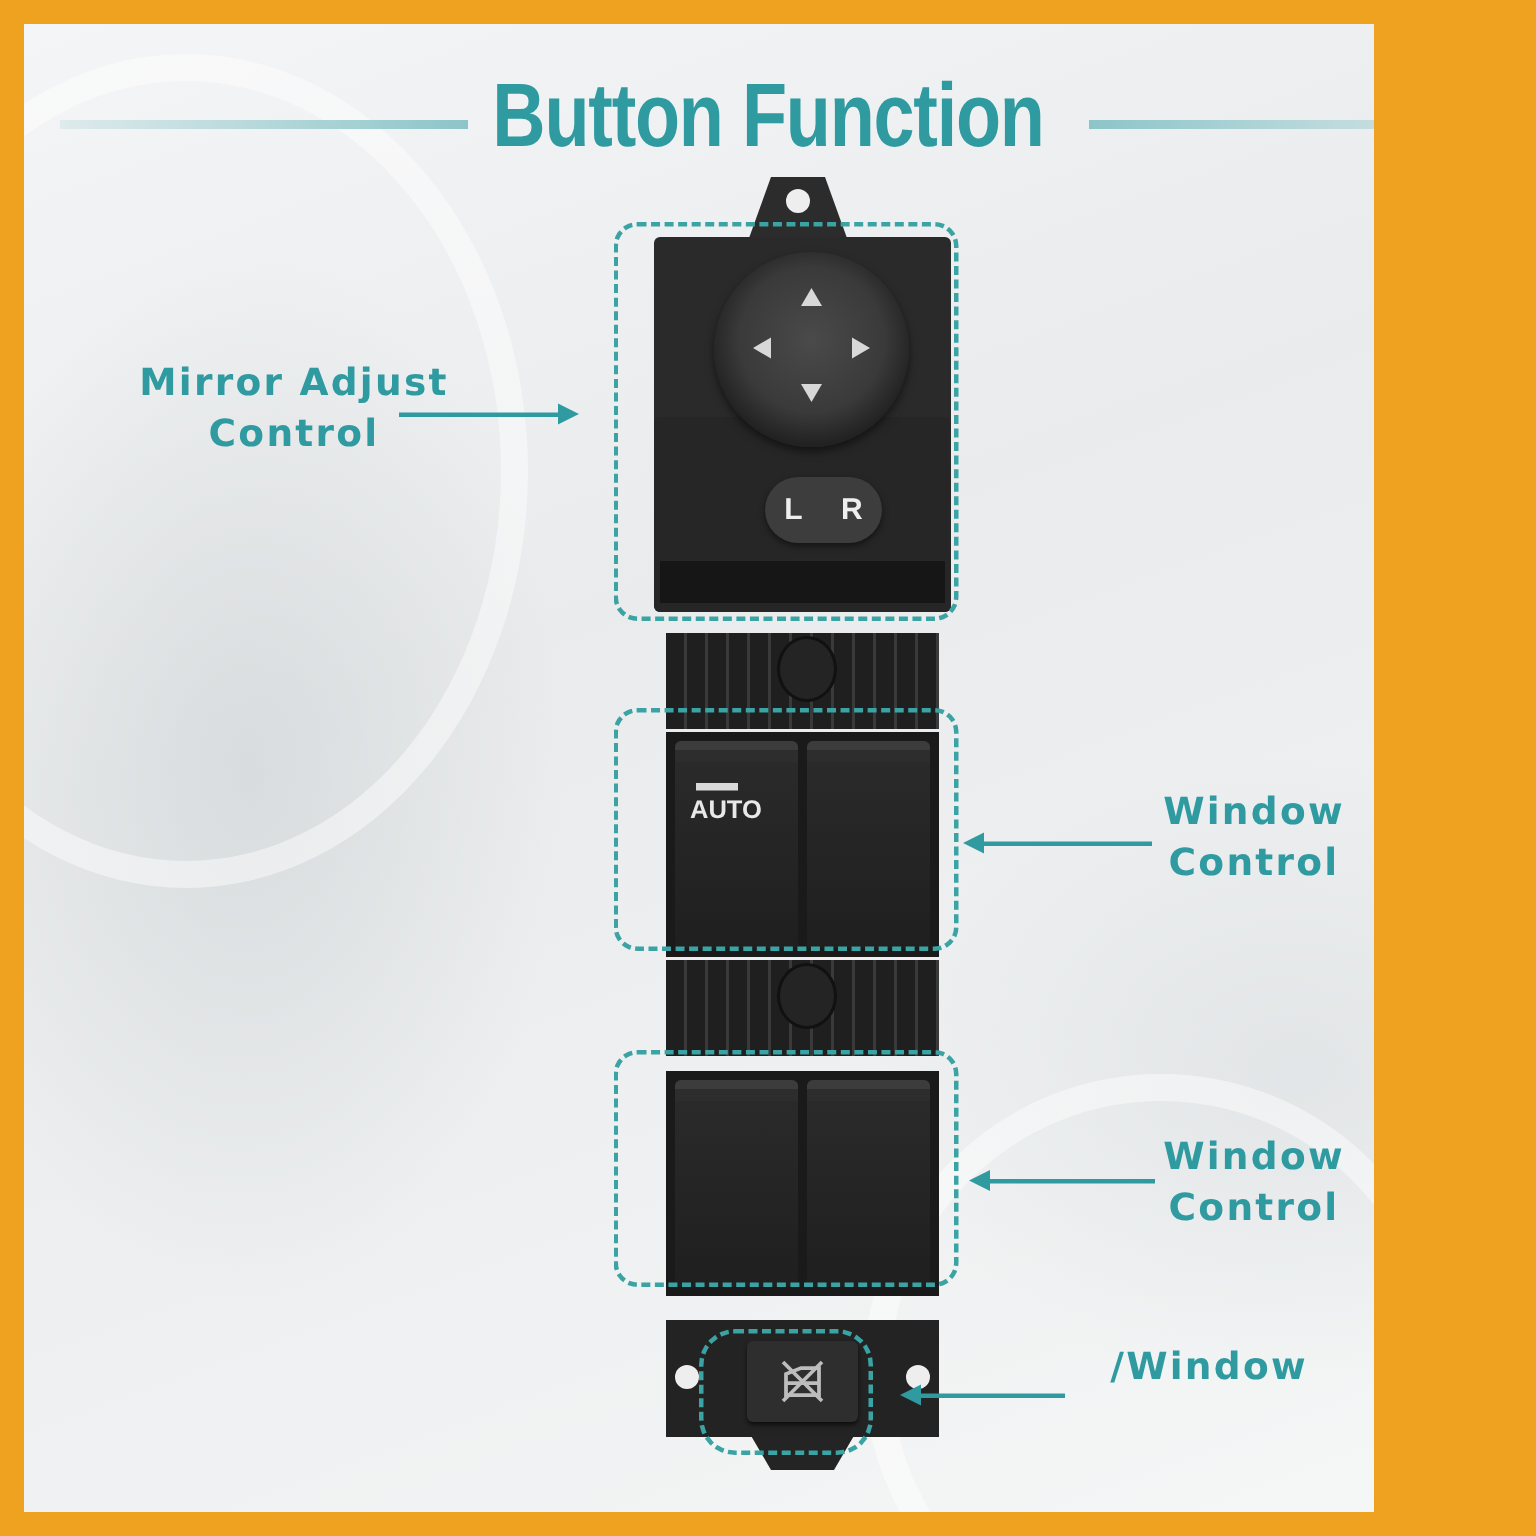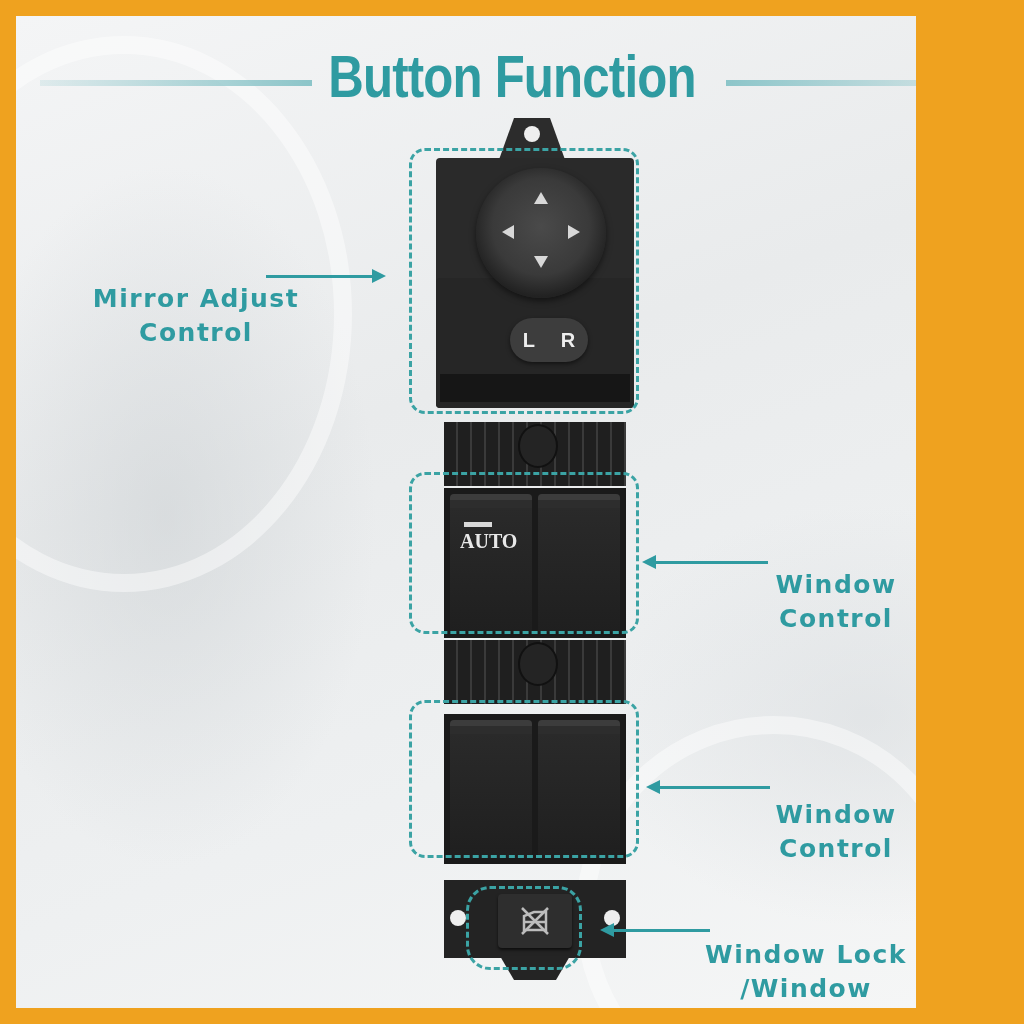--- a/index.html
+++ b/index.html
@@ -18,21 +18,20 @@
   .title-line.right { background: linear-gradient(90deg, #8cc5c9, rgba(142,199,203,0.2)); }
   .title {
     position: absolute; top: 26px; left: 0; width: 992px; text-align: center;
     font-family: "Liberation Sans", sans-serif; font-weight: 700; font-size: 60px;
     color: #2F9BA1; letter-spacing: -1px; transform: scaleX(0.82); transform-origin: center;
   }
   .label {
     position: absolute; color: #2F9BA1; font-weight: 700; font-size: 25px;
     letter-spacing: 1.5px; text-align: center; line-height: 34px;
     font-family: "DejaVu Sans", sans-serif;
-    margin-top: 44px;
   }
   .arrow { position: absolute; height: 3px; background: #2F9BA1; }
   .arrow.r::after { content: ""; position: absolute; right: -10px; top: -6px; border-left: 14px solid #2F9BA1; border-top: 7px solid transparent; border-bottom: 7px solid transparent; }
   .arrow.l::before { content: ""; position: absolute; left: -10px; top: -6px; border-right: 14px solid #2F9BA1; border-top: 7px solid transparent; border-bottom: 7px solid transparent; }
   
   .switch { position: absolute; left: 412px; top: 102px; width: 214px; height: 860px; }
   .top-tab { position: absolute; left: 68px; top: 0; width: 72px; height: 50px; background: #2c2c2c; clip-path: polygon(25% 0, 75% 0, 100% 100%, 0 100%); }
   .top-tab .hole { position: absolute; left: 28px; top: 8px; width: 16px; height: 16px; border-radius: 50%; background: #eee; }
   .mirror-block { position: absolute; left: 8px; top: 40px; width: 198px; height: 250px; background: #2a2a2a; border-radius: 4px; }
   .mirror-lower { position: absolute; left: 0; top: 120px; width: 198px; height: 130px; background: #262626; border-radius: 4px; }
@@ -42,21 +41,21 @@
   .knob .up { left: 58px; top: 24px; border-left: 7px solid transparent; border-right: 7px solid transparent; border-bottom: 12px solid #d8d8d8; }
   .knob .down { left: 58px; top: 88px; border-left: 7px solid transparent; border-right: 7px solid transparent; border-top: 12px solid #d8d8d8; }
   .knob .left { left: 26px; top: 57px; border-top: 7px solid transparent; border-bottom: 7px solid transparent; border-right: 12px solid #d8d8d8; }
   .knob .right { left: 92px; top: 57px; border-top: 7px solid transparent; border-bottom: 7px solid transparent; border-left: 12px solid #d8d8d8; }
   .lr { position: absolute; left: 74px; top: 160px; width: 78px; height: 44px; border-radius: 22px; background: #3d3d3d; box-shadow: 0 2px 4px rgba(0,0,0,0.5); color: #eee; font-size: 20px; font-weight: 700; display: flex; justify-content: space-around; align-items: center; }
   .ribs { position: absolute; left: 16px; width: 182px; height: 64px; background: repeating-linear-gradient(90deg, #1f1f1f 0 12px, #3a3a3a 12px 14px); }
   .ribs .boss { position: absolute; left: 74px; top: 2px; width: 36px; height: 40px; border-radius: 50%; background: #242424; border: 2px solid #111; }
   .rocker-bank { position: absolute; left: 16px; width: 182px; height: 150px; background: #1a1a1a; }
   .rocker { position: absolute; top: 6px; width: 82px; height: 138px; background: linear-gradient(180deg, #3c3c3c 0 6px, #2d2d2d 6px 14px, #2a2a2a 14px, #1f1f1f 100%); border-radius: 4px 4px 2px 2px; }
   .rocker .bar { position: absolute; left: 14px; top: 28px; width: 28px; height: 5px; background: #d9d9d9; }
-  .rocker .auto { position: absolute; left: 10px; top: 36px; color: #e8e8e8; font-weight: 700; font-size: 20px; font-family: Liberation Serif, serif; }
+  .rocker .auto { position: absolute; left: 10px; top: 36px; color: #e8e8e8; font-weight: 700; font-size: 17px; }
   .lock-base { position: absolute; left: 16px; top: 762px; width: 182px; height: 78px; background: #232323; }
   .lock-base .hole { position: absolute; top: 30px; width: 16px; height: 16px; border-radius: 50%; background: #eee; }
   .lock-btn { position: absolute; left: 54px; top: 14px; width: 74px; height: 54px; background: #2e2e2e; border-radius: 4px; box-shadow: 0 2px 3px rgba(0,0,0,0.6); }
   .lock-bottom-tab { position: absolute; left: 72px; top: 838px; width: 70px; height: 24px; background: #242424; clip-path: polygon(0 0, 100% 0, 80% 100%, 20% 100%); }
   .dash-box { position: absolute; border: 3px dashed #3BA3A4; border-radius: 16px; }
 </style>
 </head>
 <body>
 
 <div class="frame"></div>
@@ -143,17 +142,16 @@
   </div>
   <div class="arrow l" style="left:636px; top:545px; width:116px;"></div>
 
   <div class="label" style="left:740px; top:738px; width:160px;">
     <div>Window</div>
     <div>Control</div>
   </div>
   <div class="arrow l" style="left:640px; top:770px; width:114px;"></div>
 
   <div class="label" style="left:680px; top:878px; width:220px;">
-    <div>Window Lock</div>
     <div>/Window</div>
   </div>
   <div class="arrow l" style="left:594px; top:913px; width:100px;"></div>
 </div>
 
 </body></html>

